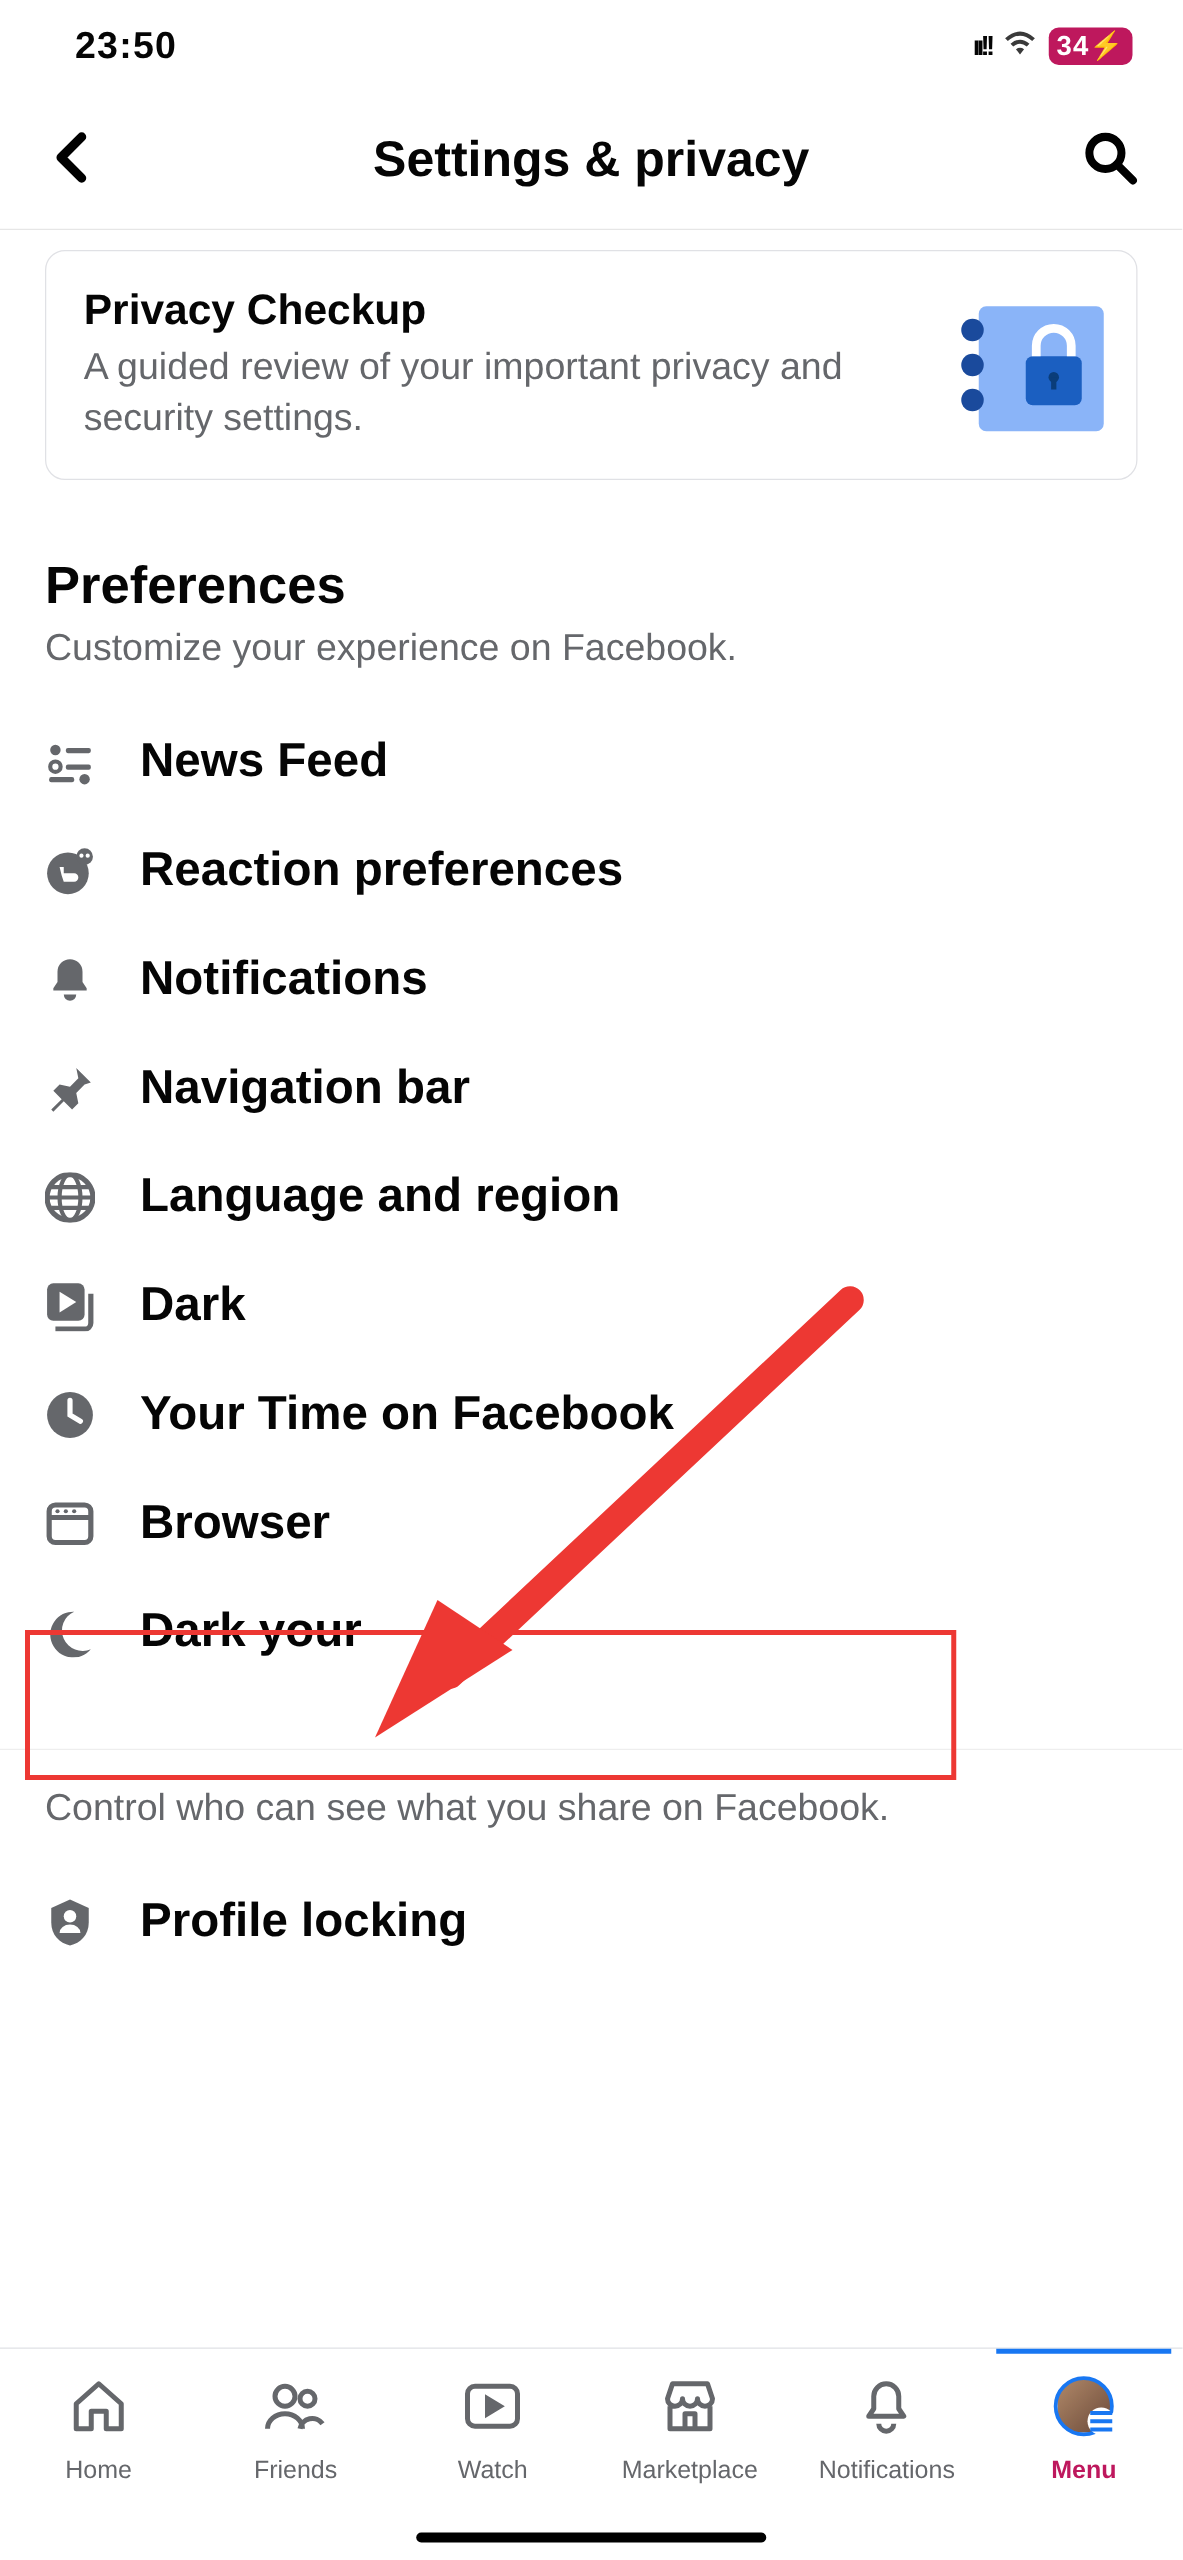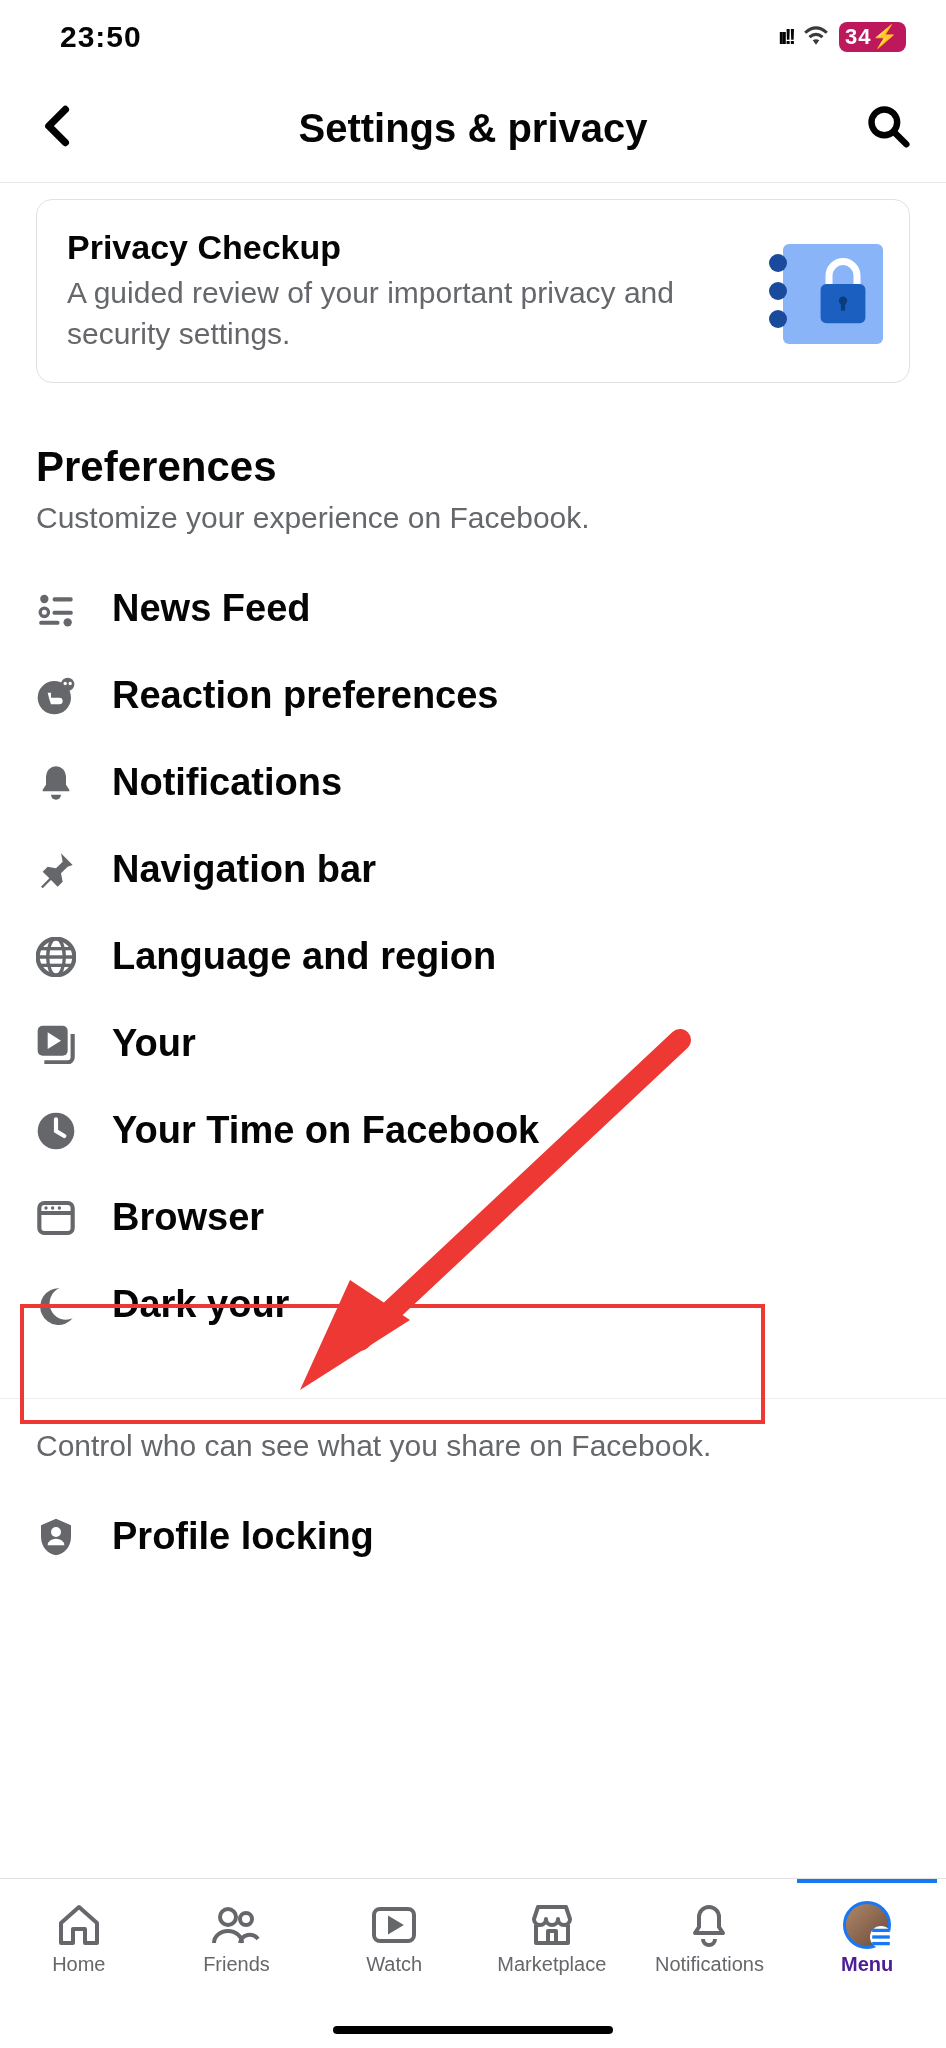--- a/index.html
+++ b/index.html
@@ -23,25 +23,25 @@
   .section.first { border-top: none; }
   .section-title { font-size: 42px; font-weight: 800; margin-bottom: 10px; }
   .section-desc { font-size: 30px; color: #65676b; margin-bottom: 30px; }
   .row { display: flex; align-items: center; gap: 36px; padding: 22px 0; }
   .row-icon { width: 40px; height: 40px; display: flex; align-items: center; justify-content: center; color: #65676b; }
   .row-icon svg { width: 40px; height: 40px; fill: #65676b; }
   .row-label { font-size: 38px; font-weight: 600; }
   .highlight-box { border: 4px solid #ed3833; position: absolute; pointer-events: none; }
   .arrow { position: absolute; pointer-events: none; }
   .tabbar { position: absolute; bottom: 0; left: 0; right: 0; height: 170px; background: #fff; border-top: 1px solid #e0e1e5; display: flex; justify-content: space-around; align-items: flex-start; padding-top: 20px; }
-  .tab { display: flex; flex-direction: column; align-items: center; gap: 2px; width: 120px; position: relative; }
+  .tab { display: flex; flex-direction: column; align-items: center; gap: 14px; width: 120px; position: relative; }
   .tab-icon { width: 52px; height: 52px; display: flex; align-items: center; justify-content: center; }
   .tab-icon svg { width: 48px; height: 48px; fill: none; stroke: #65676b; stroke-width: 2; }
   .tab-label { font-size: 20px; color: #65676b; }
-  .tab.active .tab-label { color: #4c1d95; font-weight: 600; }
+  .tab.active .tab-label { color: #be185d; font-weight: 600; }
   .tab.active::before { content: ""; position: absolute; top: -20px; left: -10px; right: -10px; height: 4px; background: #1877f2; }
   .avatar { width: 48px; height: 48px; border-radius: 50%; background: linear-gradient(135deg,#b08868,#6b4a3a); border: 3px solid #1877f2; position: relative; }
   .avatar-badge { position: absolute; bottom: -2px; right: -4px; width: 22px; height: 22px; background: #fff; border-radius: 50%; display: flex; align-items: center; justify-content: center; }
   .home-indicator { position: absolute; bottom: 14px; left: 50%; transform: translateX(-50%); width: 280px; height: 8px; background: #000; border-radius: 4px; }
   .section-gap { height: 50px; }
 </style>
 </head>
 <body>
 
 <div class="status-bar">
@@ -155,21 +155,21 @@
   </div>
 
   <div class="row">
     <span class="row-icon">
         <svg viewBox="0 0 24 24">
           <rect x="1" y="1" width="18" height="18" rx="3" fill="#65676b"></rect>
           <polygon points="7,5 7,15 15,10" fill="#fff"></polygon>
           <path d="M22 6 v14 a3 3 0 0 1 -3 3 H5" fill="none" stroke="#65676b" stroke-width="2.5"></path>
         </svg>
       </span>
-    <span class="row-label">Your</span>
+    <span class="row-label">Dark</span>
   </div>
 
   <div class="row">
     <span class="row-icon">
         <svg viewBox="0 0 24 24">
           <circle cx="12" cy="12" r="11"></circle>
           <path d="M12 5 v7 l5 3" stroke="#fff" stroke-width="2.5" fill="none" stroke-linecap="round"></path>
         </svg>
       </span>
     <span class="row-label">Your Time on Facebook</span>

